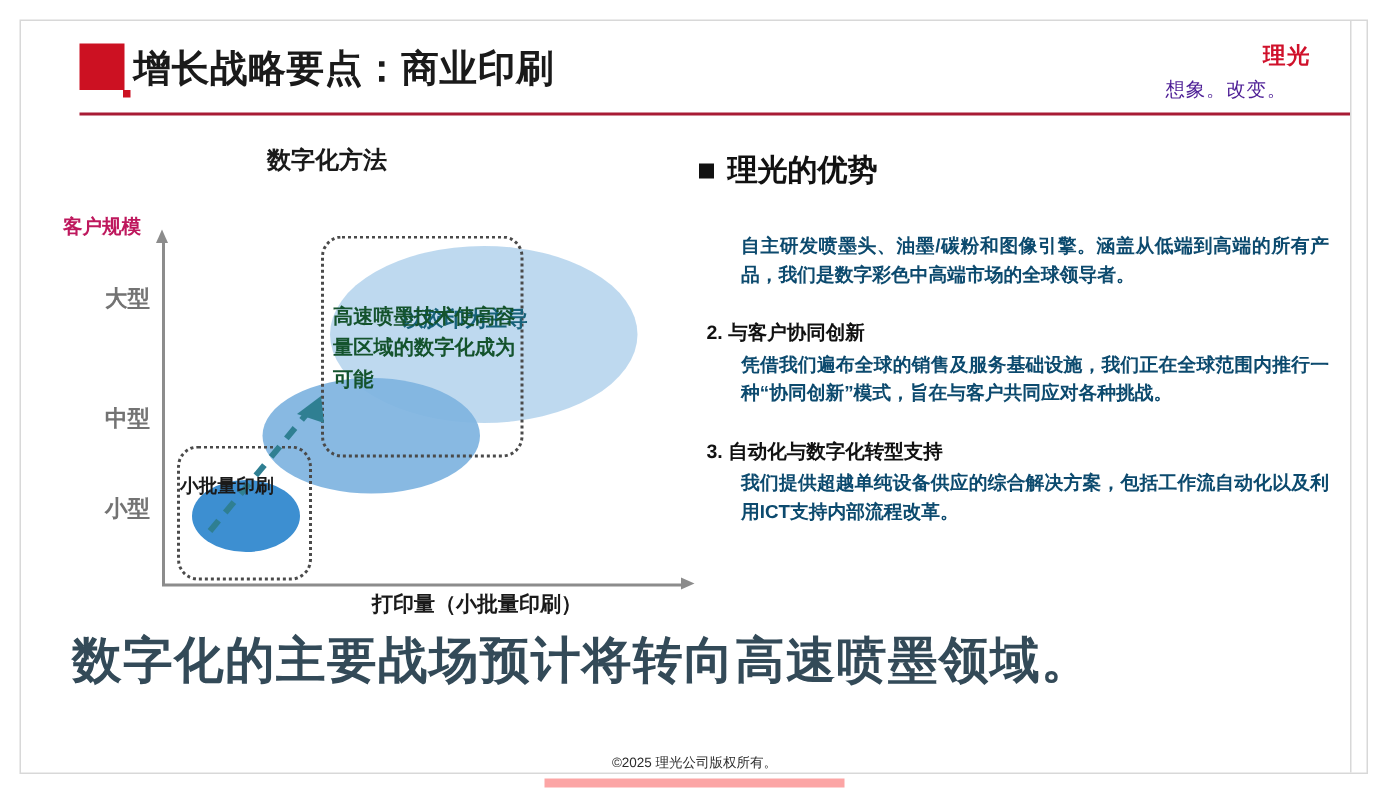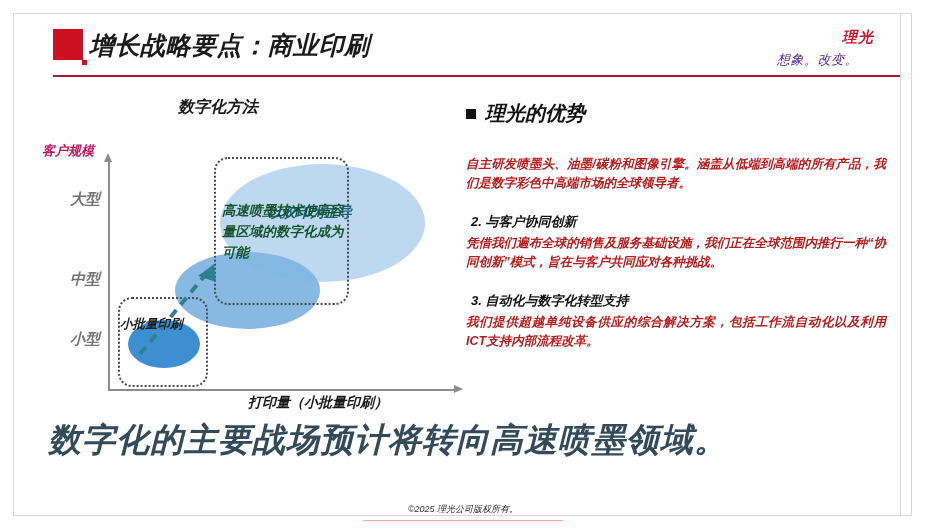--- a/index.html
+++ b/index.html
@@ -6,21 +6,20 @@
   html, body {
     width: 926px; height: 529px;
     background: #ffffff;
     font-family: "Liberation Sans", "DejaVu Sans", sans-serif;
     overflow: hidden;
   }
   #slide {
     position: relative;
     width: 926px; height: 452px;
     background: #ffffff;
-    font-style: italic;
   }
   
   .frame {
     position: absolute;
     left: 13px; top: 13px;
     width: 899px; height: 503px;
     border: 1px solid #d8d8d8;
   }
 
   
@@ -231,22 +230,23 @@
     font-size: 13px;
     font-weight: 700;
     color: #111111;
     margin-left: 5px;
     margin-bottom: 3px;
   }
   .adv-body {
     font-size: 12.5px;
     line-height: 18.5px;
     font-weight: 600;
-    color: #b91c1c;
+    color: #0c4a6e;
     text-align: justify;
+    margin-left: 28px;
   }
 
   
   .headline {
     position: absolute;
     left: 48px; top: 418px;
     font-size: 33px;
     font-weight: 600;
     color: #334a58;
     letter-spacing: 1px;
@@ -258,21 +258,21 @@
     position: absolute;
     left: 0; top: 498px;
     width: 926px;
     text-align: center;
   }
   .footer-text {
     display: inline-block;
     font-size: 9px;
     color: #2b2b2b;
     padding-bottom: 4px;
-    border-bottom: 1px solid #fca5a5;
+    border-bottom: 6px solid #fca5a5;
     min-width: 200px;
   }
   .right-divider {
     position: absolute;
     left: 900px; top: 14px;
     width: 1px; height: 501px;
     background: #d8d8d8;
   }
 </style>
 </head>

